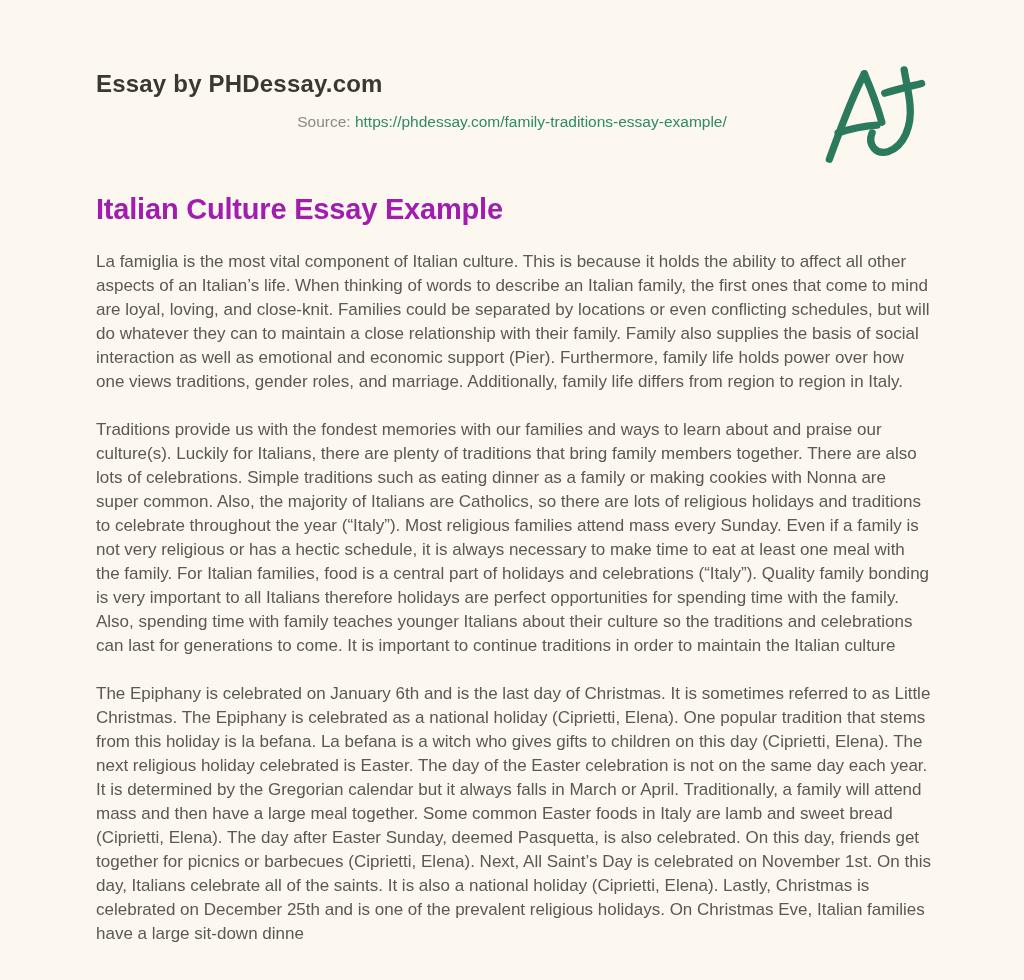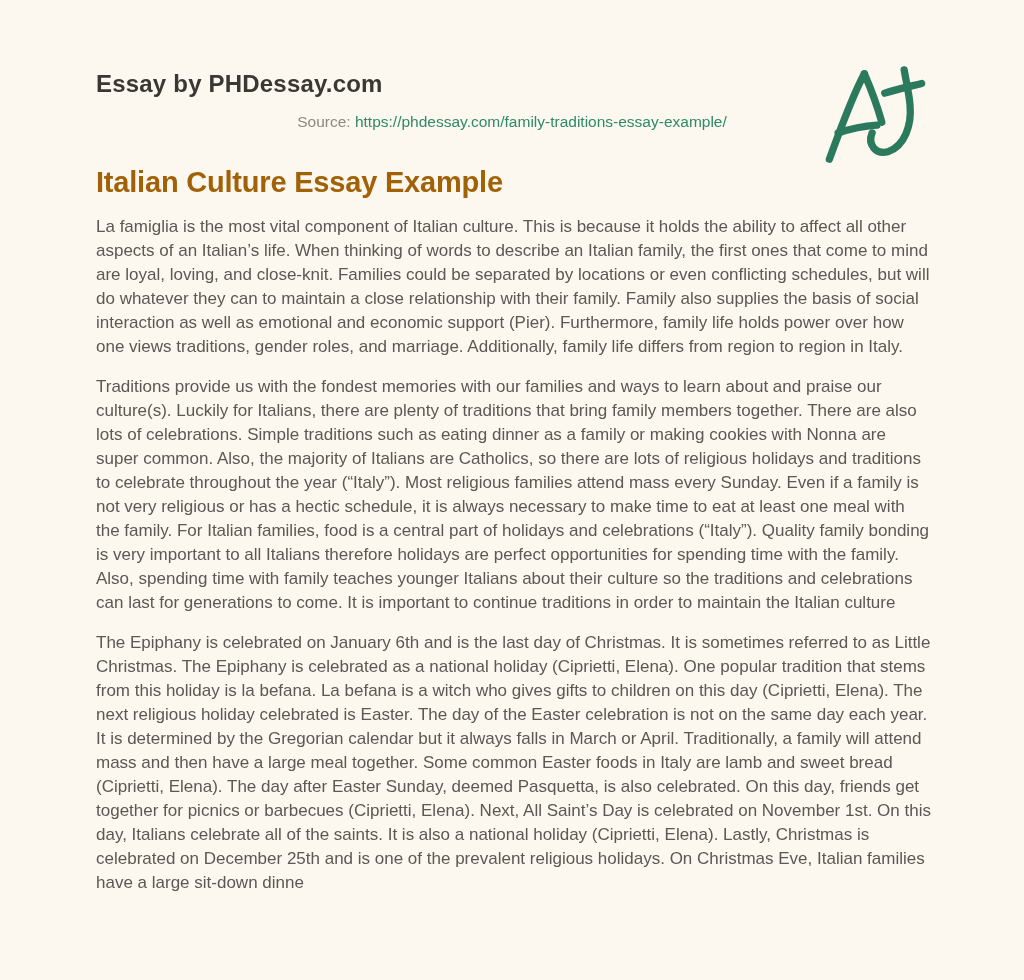--- a/index.html
+++ b/index.html
@@ -35,32 +35,32 @@
     cursor: pointer;
   }
   .logo {
     position: absolute;
     top: -6px;
     right: -2px;
     width: 108px;
     height: 102px;
   }
   .essay-title {
-    margin-top: 35px;
+    margin-top: 62px;
     font-size: 29px;
     font-weight: 700;
-    color: #a16207;
+    color: #a21caf;
     letter-spacing: -0.2px;
   }
   .essay-body {
     margin-top: 4px;
     width: 836px;
   }
   .essay-body p {
-    margin-top: 16px;
+    margin-top: 24px;
     font-size: 17px;
     line-height: 24px;
     color: #5B5951;
     text-align: left;
   }
 </style>
 </head>
 <body>
 
 <div class="page">

